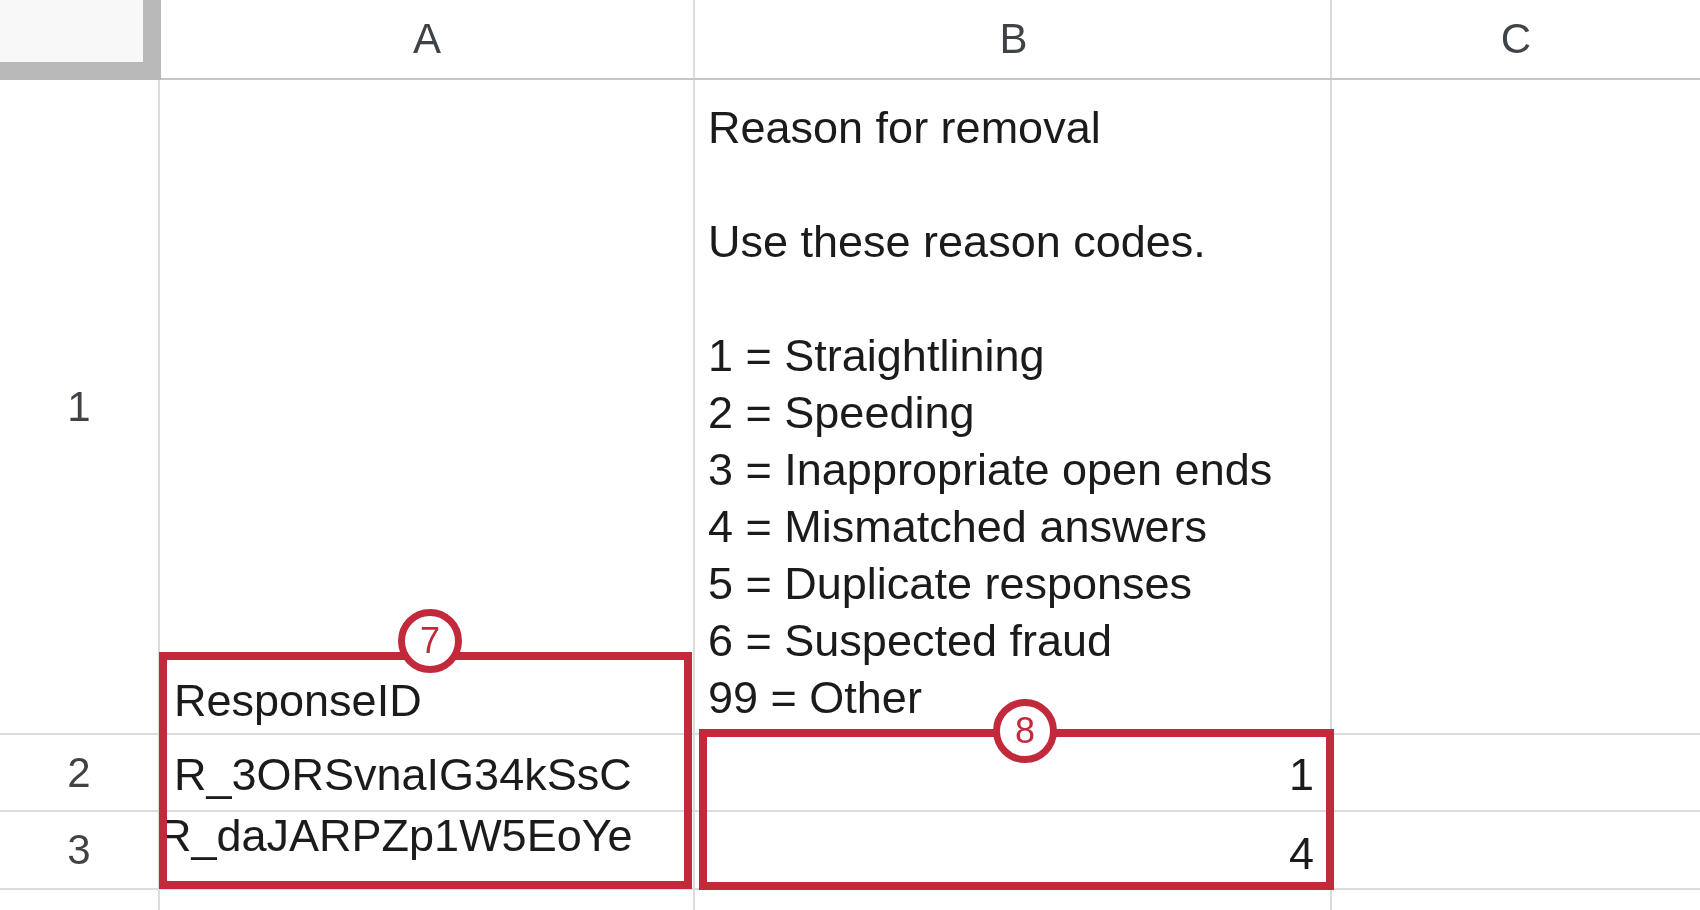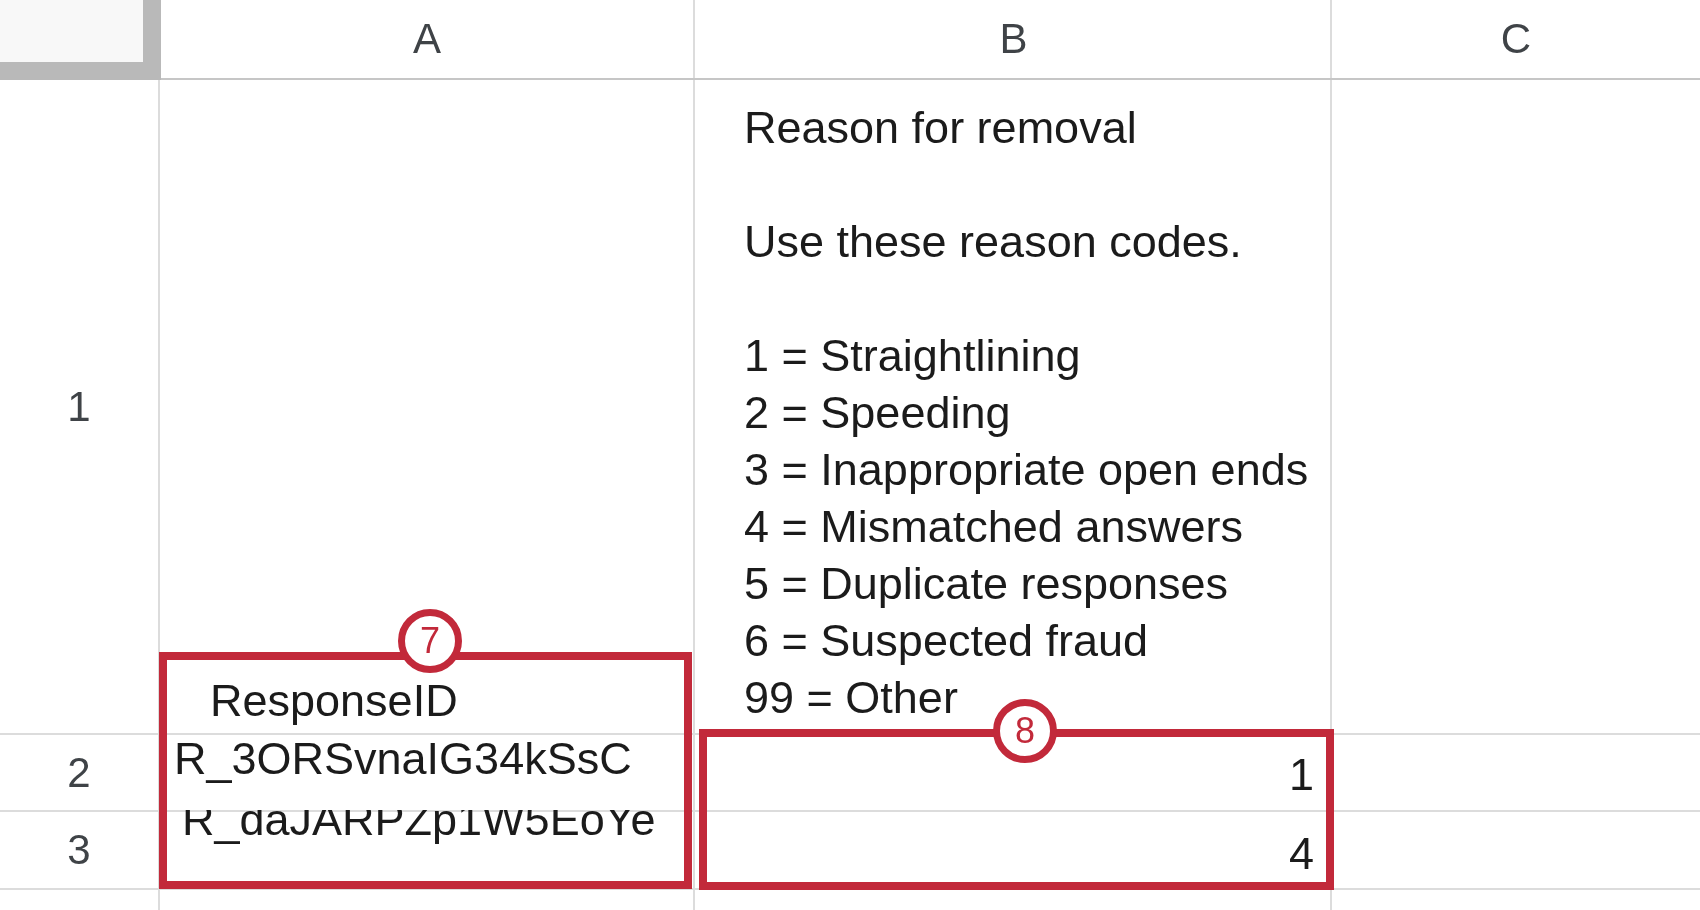--- a/index.html
+++ b/index.html
@@ -27,30 +27,30 @@
   .row-header { position: absolute; left: 0; width: 158px; display: flex; align-items: center;
                 justify-content: center; font-size: 42px; color: var(--header-text, #3f4347);
                 z-index: 2; }
   .row-header.clipped { overflow: hidden; align-items: flex-start; }
   .row-header.clipped span { margin-top: 12px; }
 
   
   .cell { position: absolute; display: flex; align-items: flex-end; font-size: 45px;
           line-height: 50px; color: var(--cell-text, #1b1b1b); z-index: 3;
           white-space: pre-line; overflow: hidden; }
-  .cell.left  { justify-content: flex-start; padding-left: 13px; padding-bottom: 26px; }
+  .cell.left  { justify-content: flex-start; padding-left: 13px; padding-bottom: 10px; }
   .cell.right { justify-content: flex-end; padding-right: 14px; padding-bottom: 10px; }
-  .cell.tall  { padding-bottom: 8px; margin-left: 36px; }
+  .cell.tall  { padding-bottom: 8px; }
   .cell.wrap  { line-height: 57px; }
 
   #cell-A1 { left: 161px; top: 80px;  width: 532px; height: 654px; text-align: center; }
   #cell-B1 { left: 695px; top: 80px;  width: 637px; height: 654px; }
   #cell-A2 { left: 161px; top: 736px; width: 532px; height: 74px; }
   #cell-B2 { left: 695px; top: 736px; width: 633px; height: 74px; }
-  #cell-A3 { left: 169px; top: 810px; width: 532px; height: 61px; }
+  #cell-A3 { left: 146px; top: 810px; width: 532px; height: 61px; }
   #cell-B3 { left: 695px; top: 810px; width: 633px; height: 79px; }
 
   
   .ann-box { position: absolute; border: 8px solid var(--annotation-red, #c2293a);
              background: transparent; z-index: 4; }
   #ann-box-7 { left: 159px; top: 652px; width: 533px; height: 237px; }
   #ann-box-8 { left: 699px; top: 729px; width: 635px; height: 161px; }
 
   .ann-circle { position: absolute; width: 64px; height: 64px; border-radius: 50%;
                 border: 7px solid var(--annotation-red, #c2293a); background: #ffffff;

